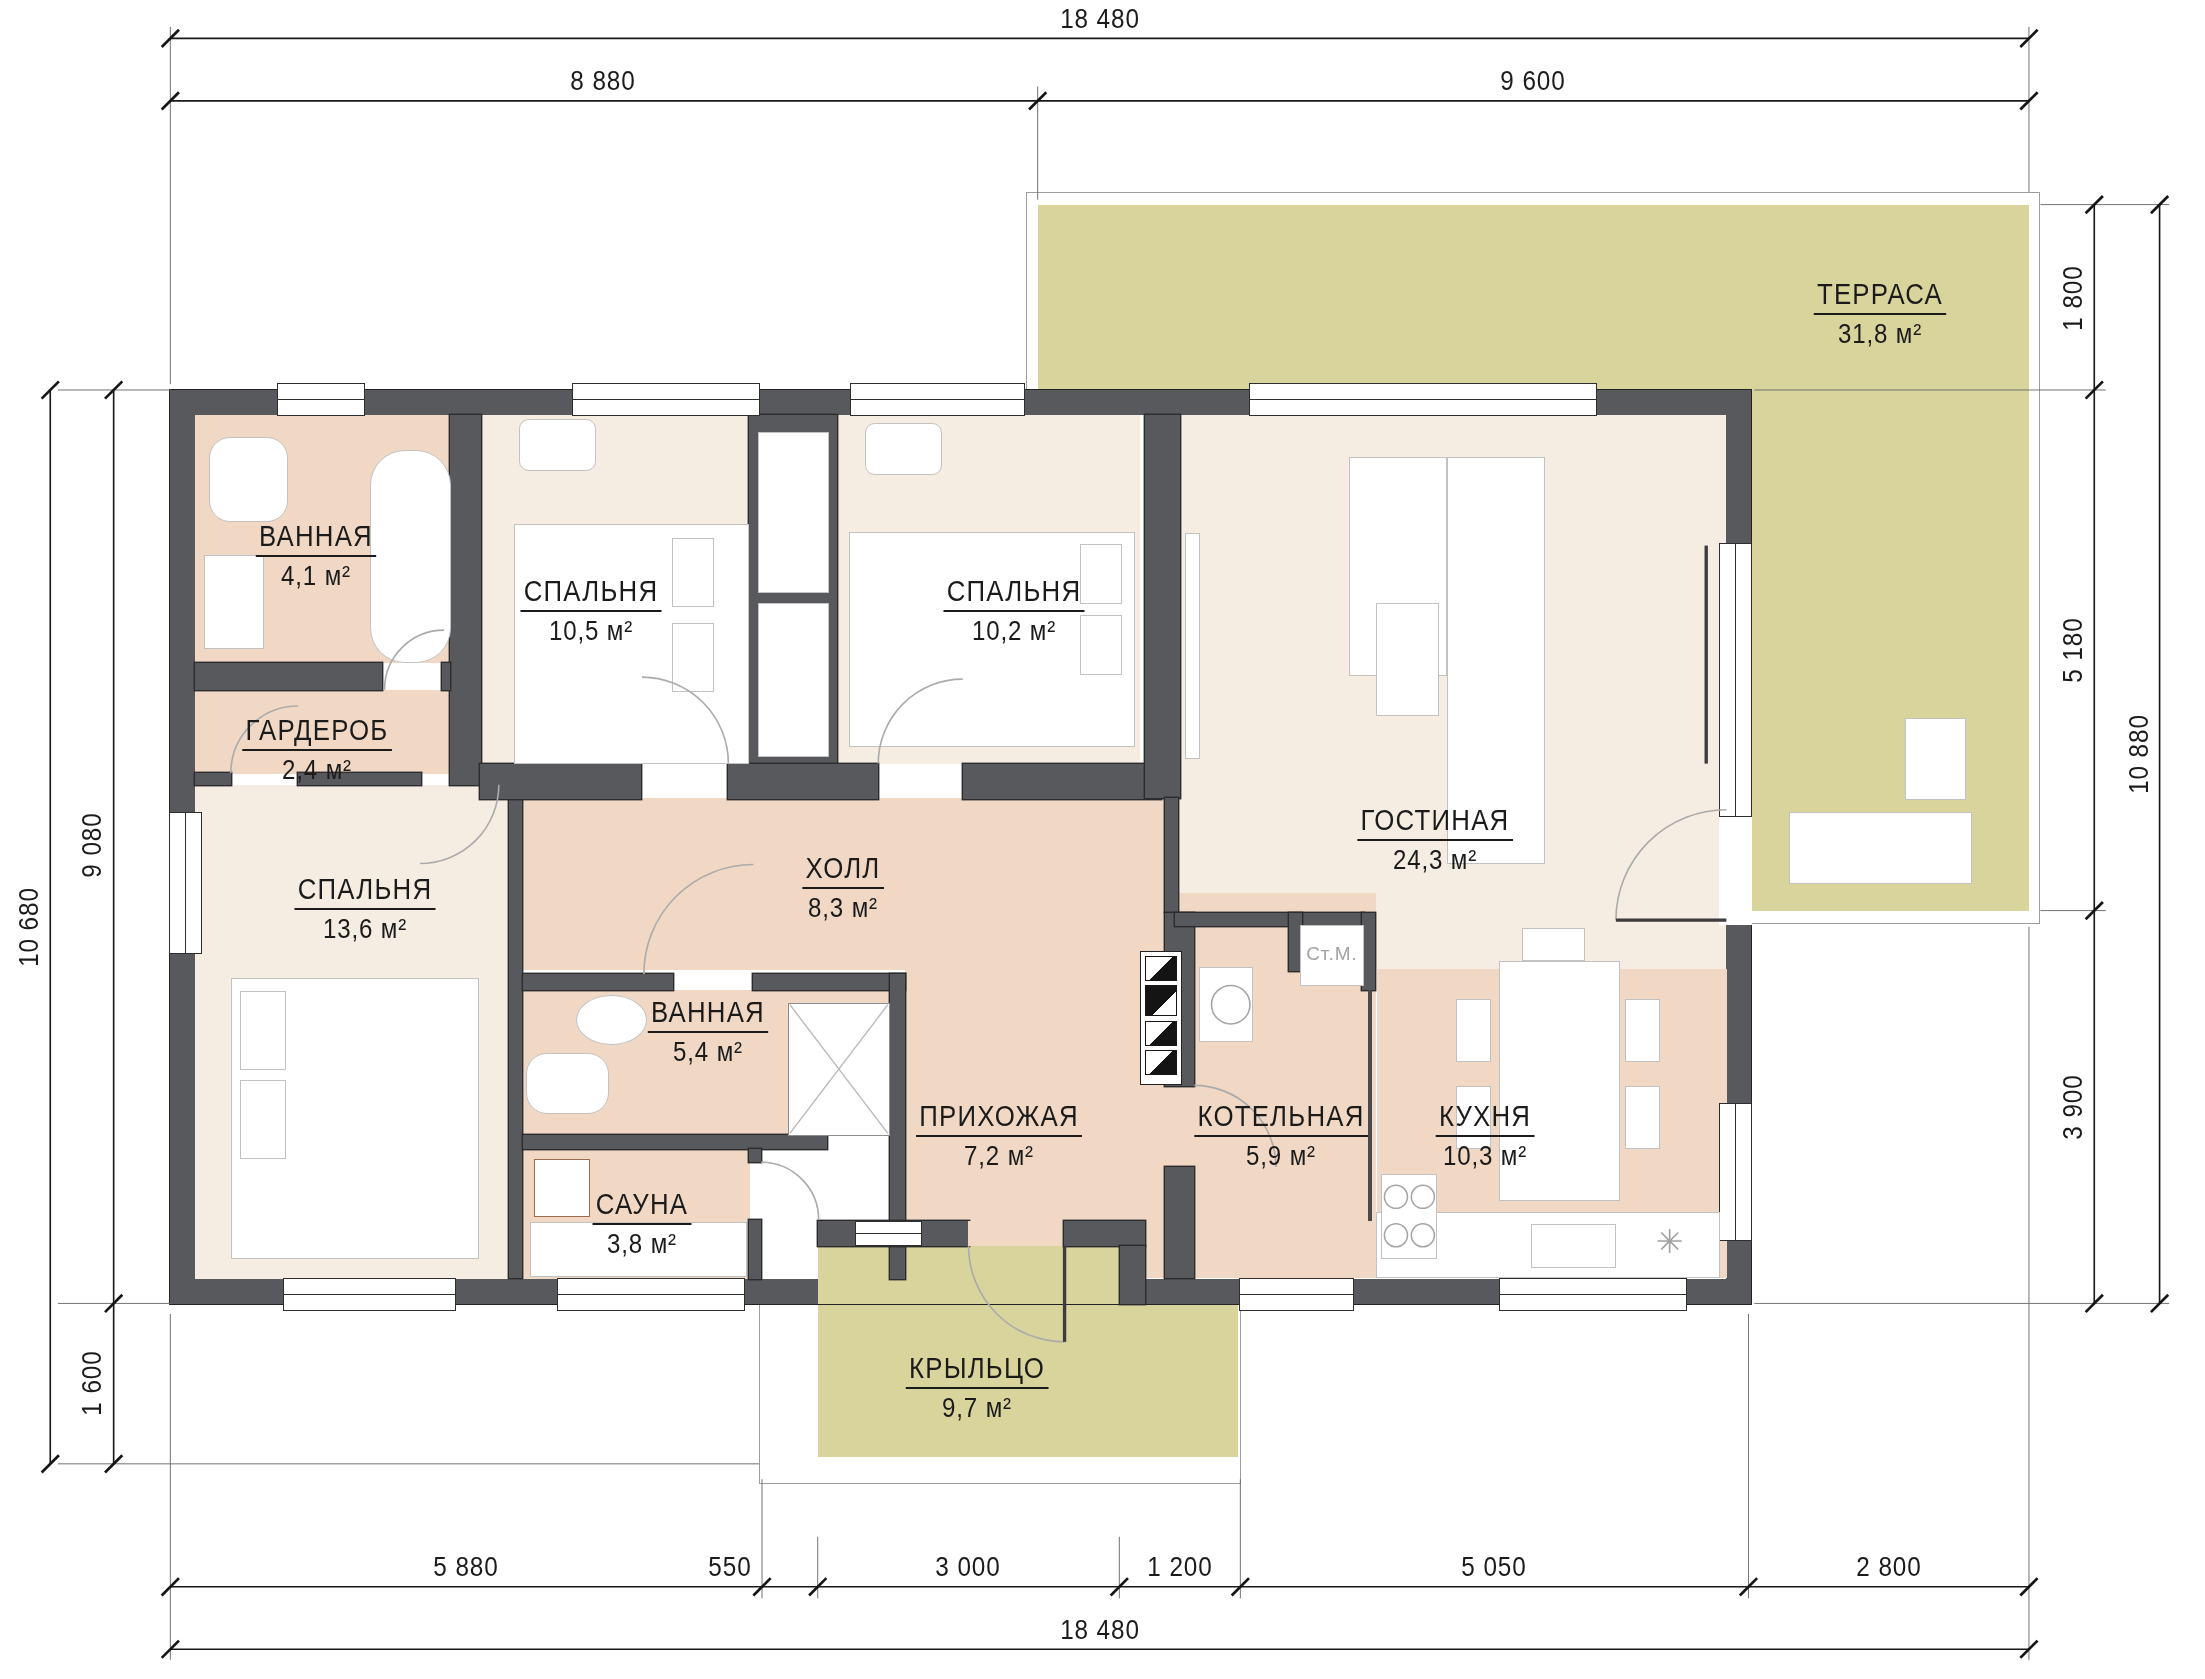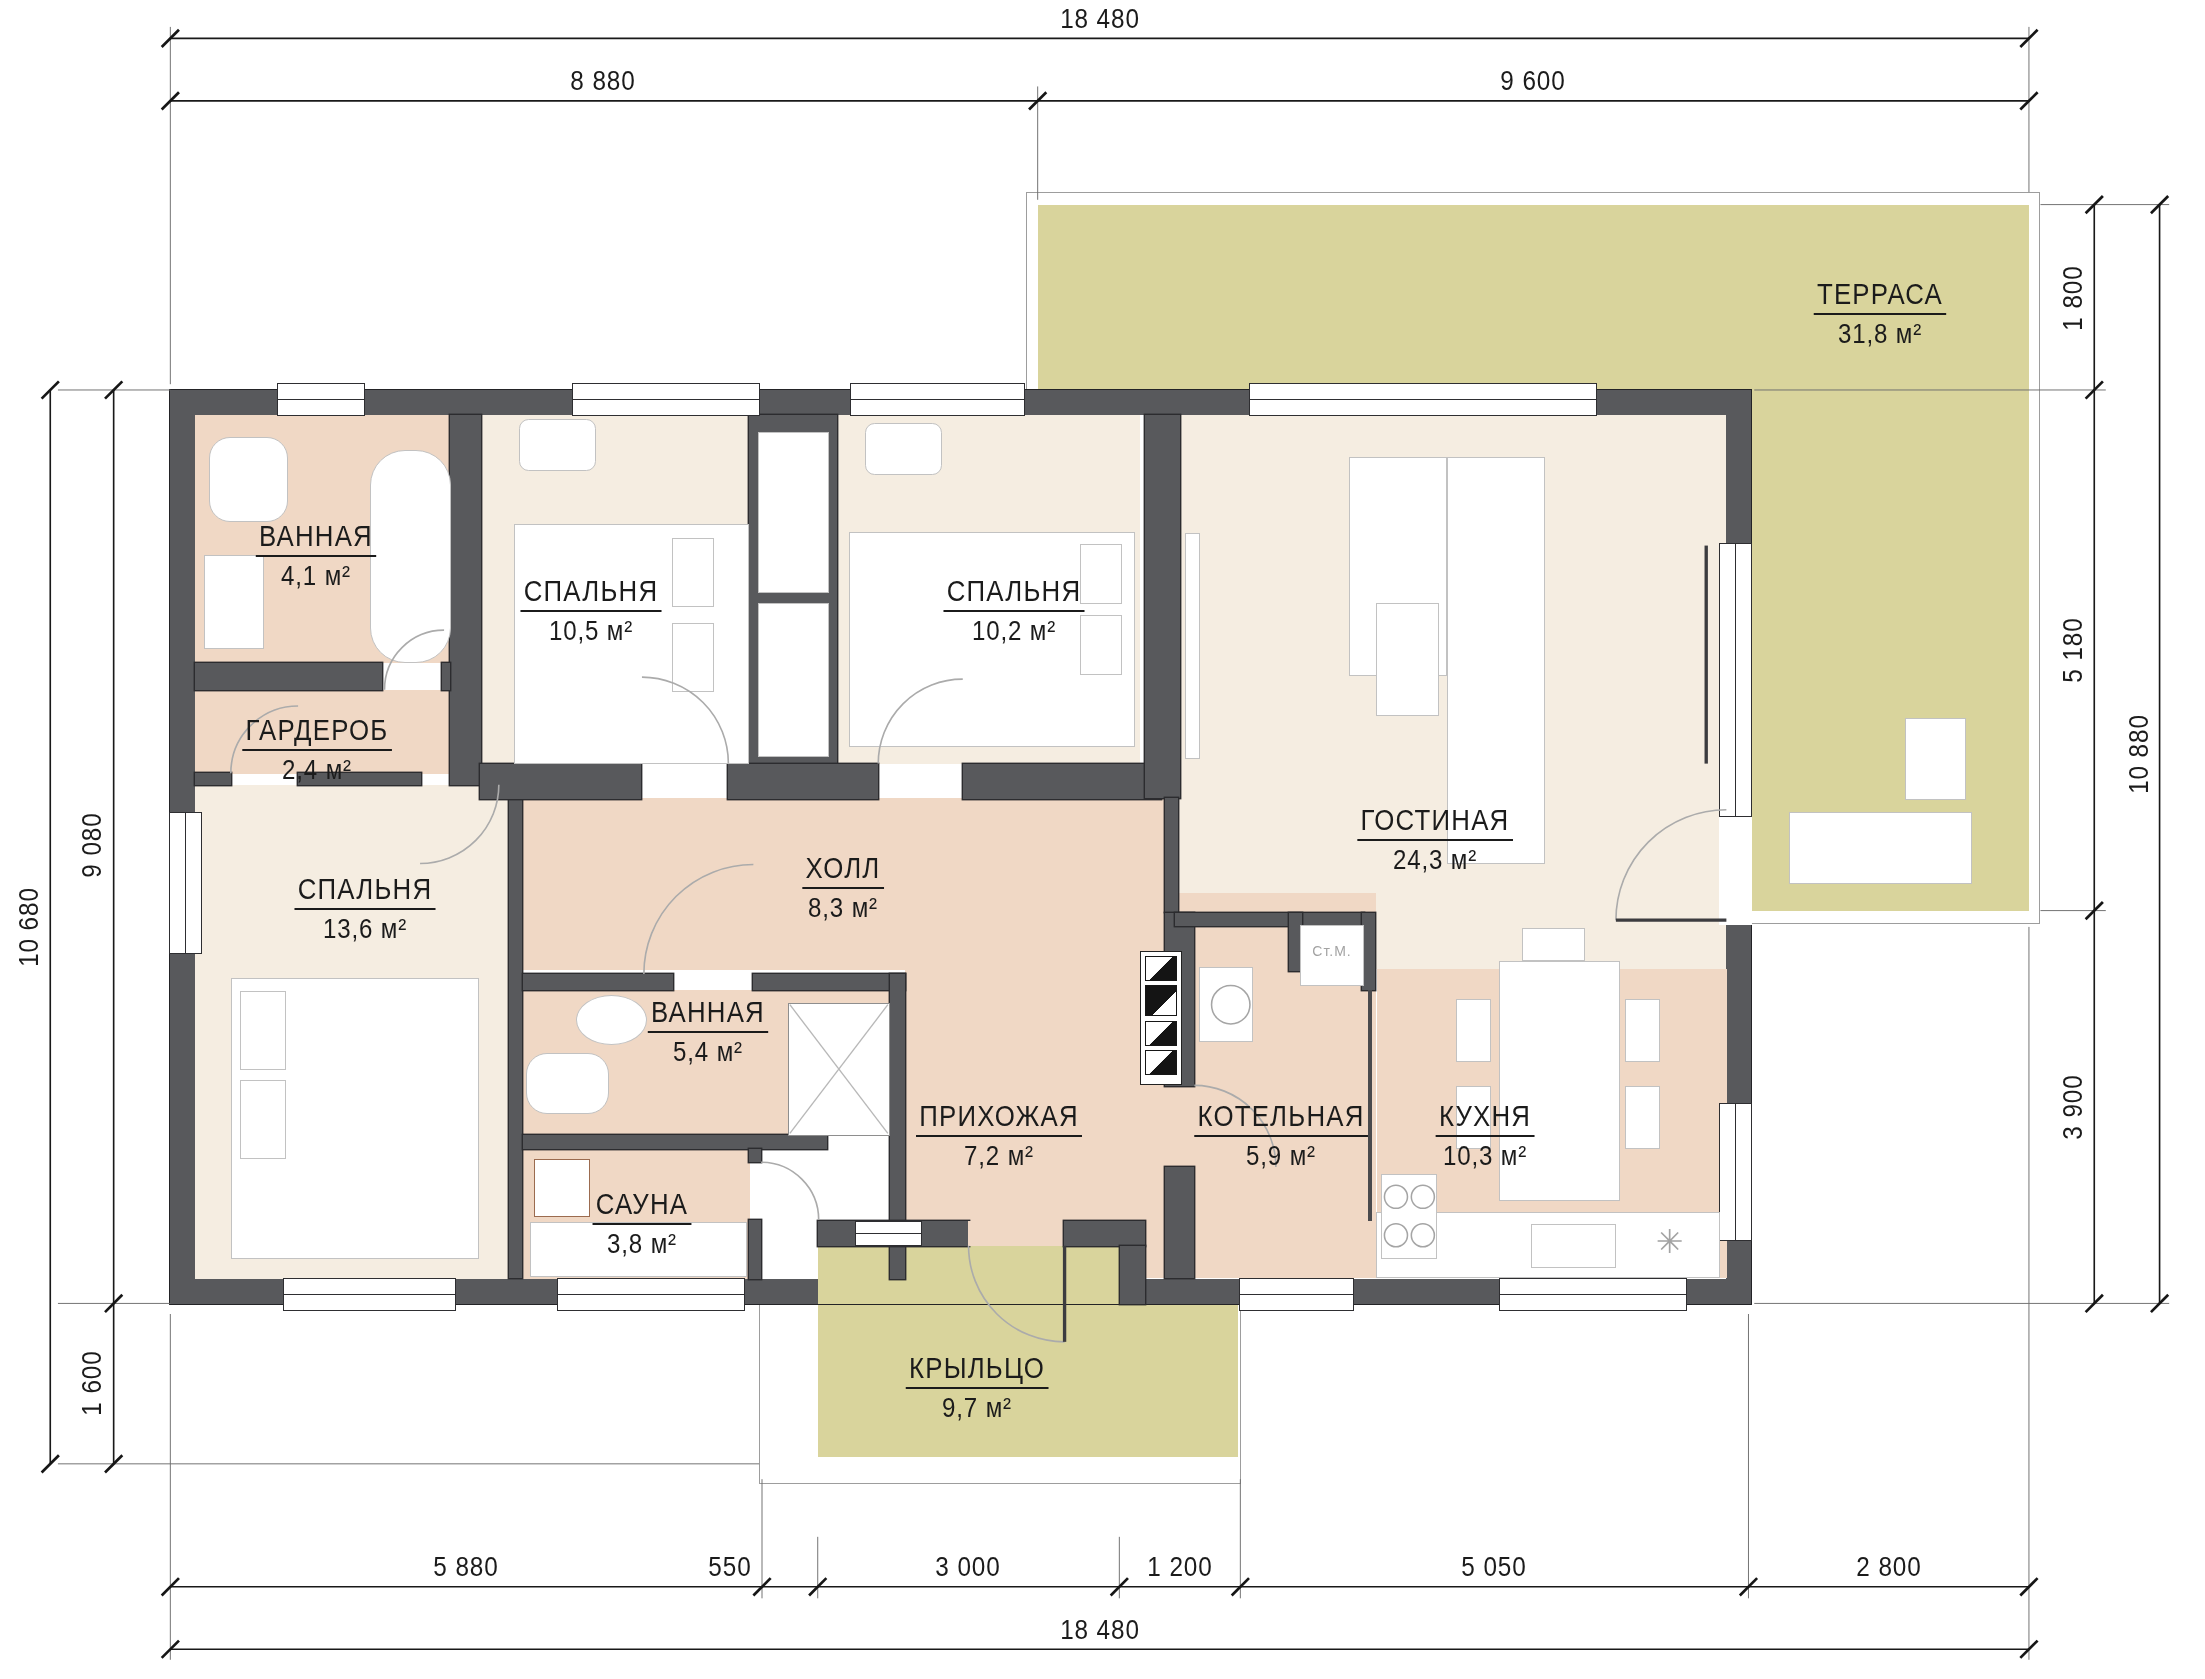--- a/index.html
+++ b/index.html
@@ -27,21 +27,21 @@
   .ell{border-radius:50%;}
   svg.overlay{position:absolute;left:0;top:0;pointer-events:none;}
   .room-label{position:absolute;text-align:center;white-space:nowrap;
               transform:translateX(-50%) scaleX(.86);transform-origin:center top;z-index:40;}
   .room-label .name{display:inline-block;font-size:30px;letter-spacing:1.4px;
               border-bottom:2.4px solid var(--line);padding:0 3.8px 1.9px;}
   .room-label .area{font-size:28px;letter-spacing:1px;margin-top:2.9px;}
   .dim{position:absolute;font-size:27px;letter-spacing:1px;white-space:nowrap;
        transform:translateX(-50%) scaleX(.9);transform-origin:center top;z-index:40;}
   .dim.vert{transform:translate(-50%,-50%) rotate(-90deg) scaleX(.9);transform-origin:center center;}
-  .tinytext{position:absolute;color:#a3a3a3;font-size:14px;letter-spacing:1px;
+  .tinytext{position:absolute;color:#a3a3a3;font-size:19px;letter-spacing:1px;
        transform:translateX(-50%);white-space:nowrap;z-index:40;}
   .bw{position:absolute;border:1.9px solid #222;background:#fff;box-sizing:border-box;}
   .bw-half{position:absolute;left:3.8px;right:3.8px;height:23px;border:1.9px solid #161616;
        background:linear-gradient(135deg,#fff 49%,#141414 50%);}
   .bw-solid{position:absolute;left:3.8px;right:3.8px;height:29px;border:1.9px solid #161616;
        background:linear-gradient(135deg,#141414 60%,#fff 61%);}
 </style>
 </head>
 <body>
 

